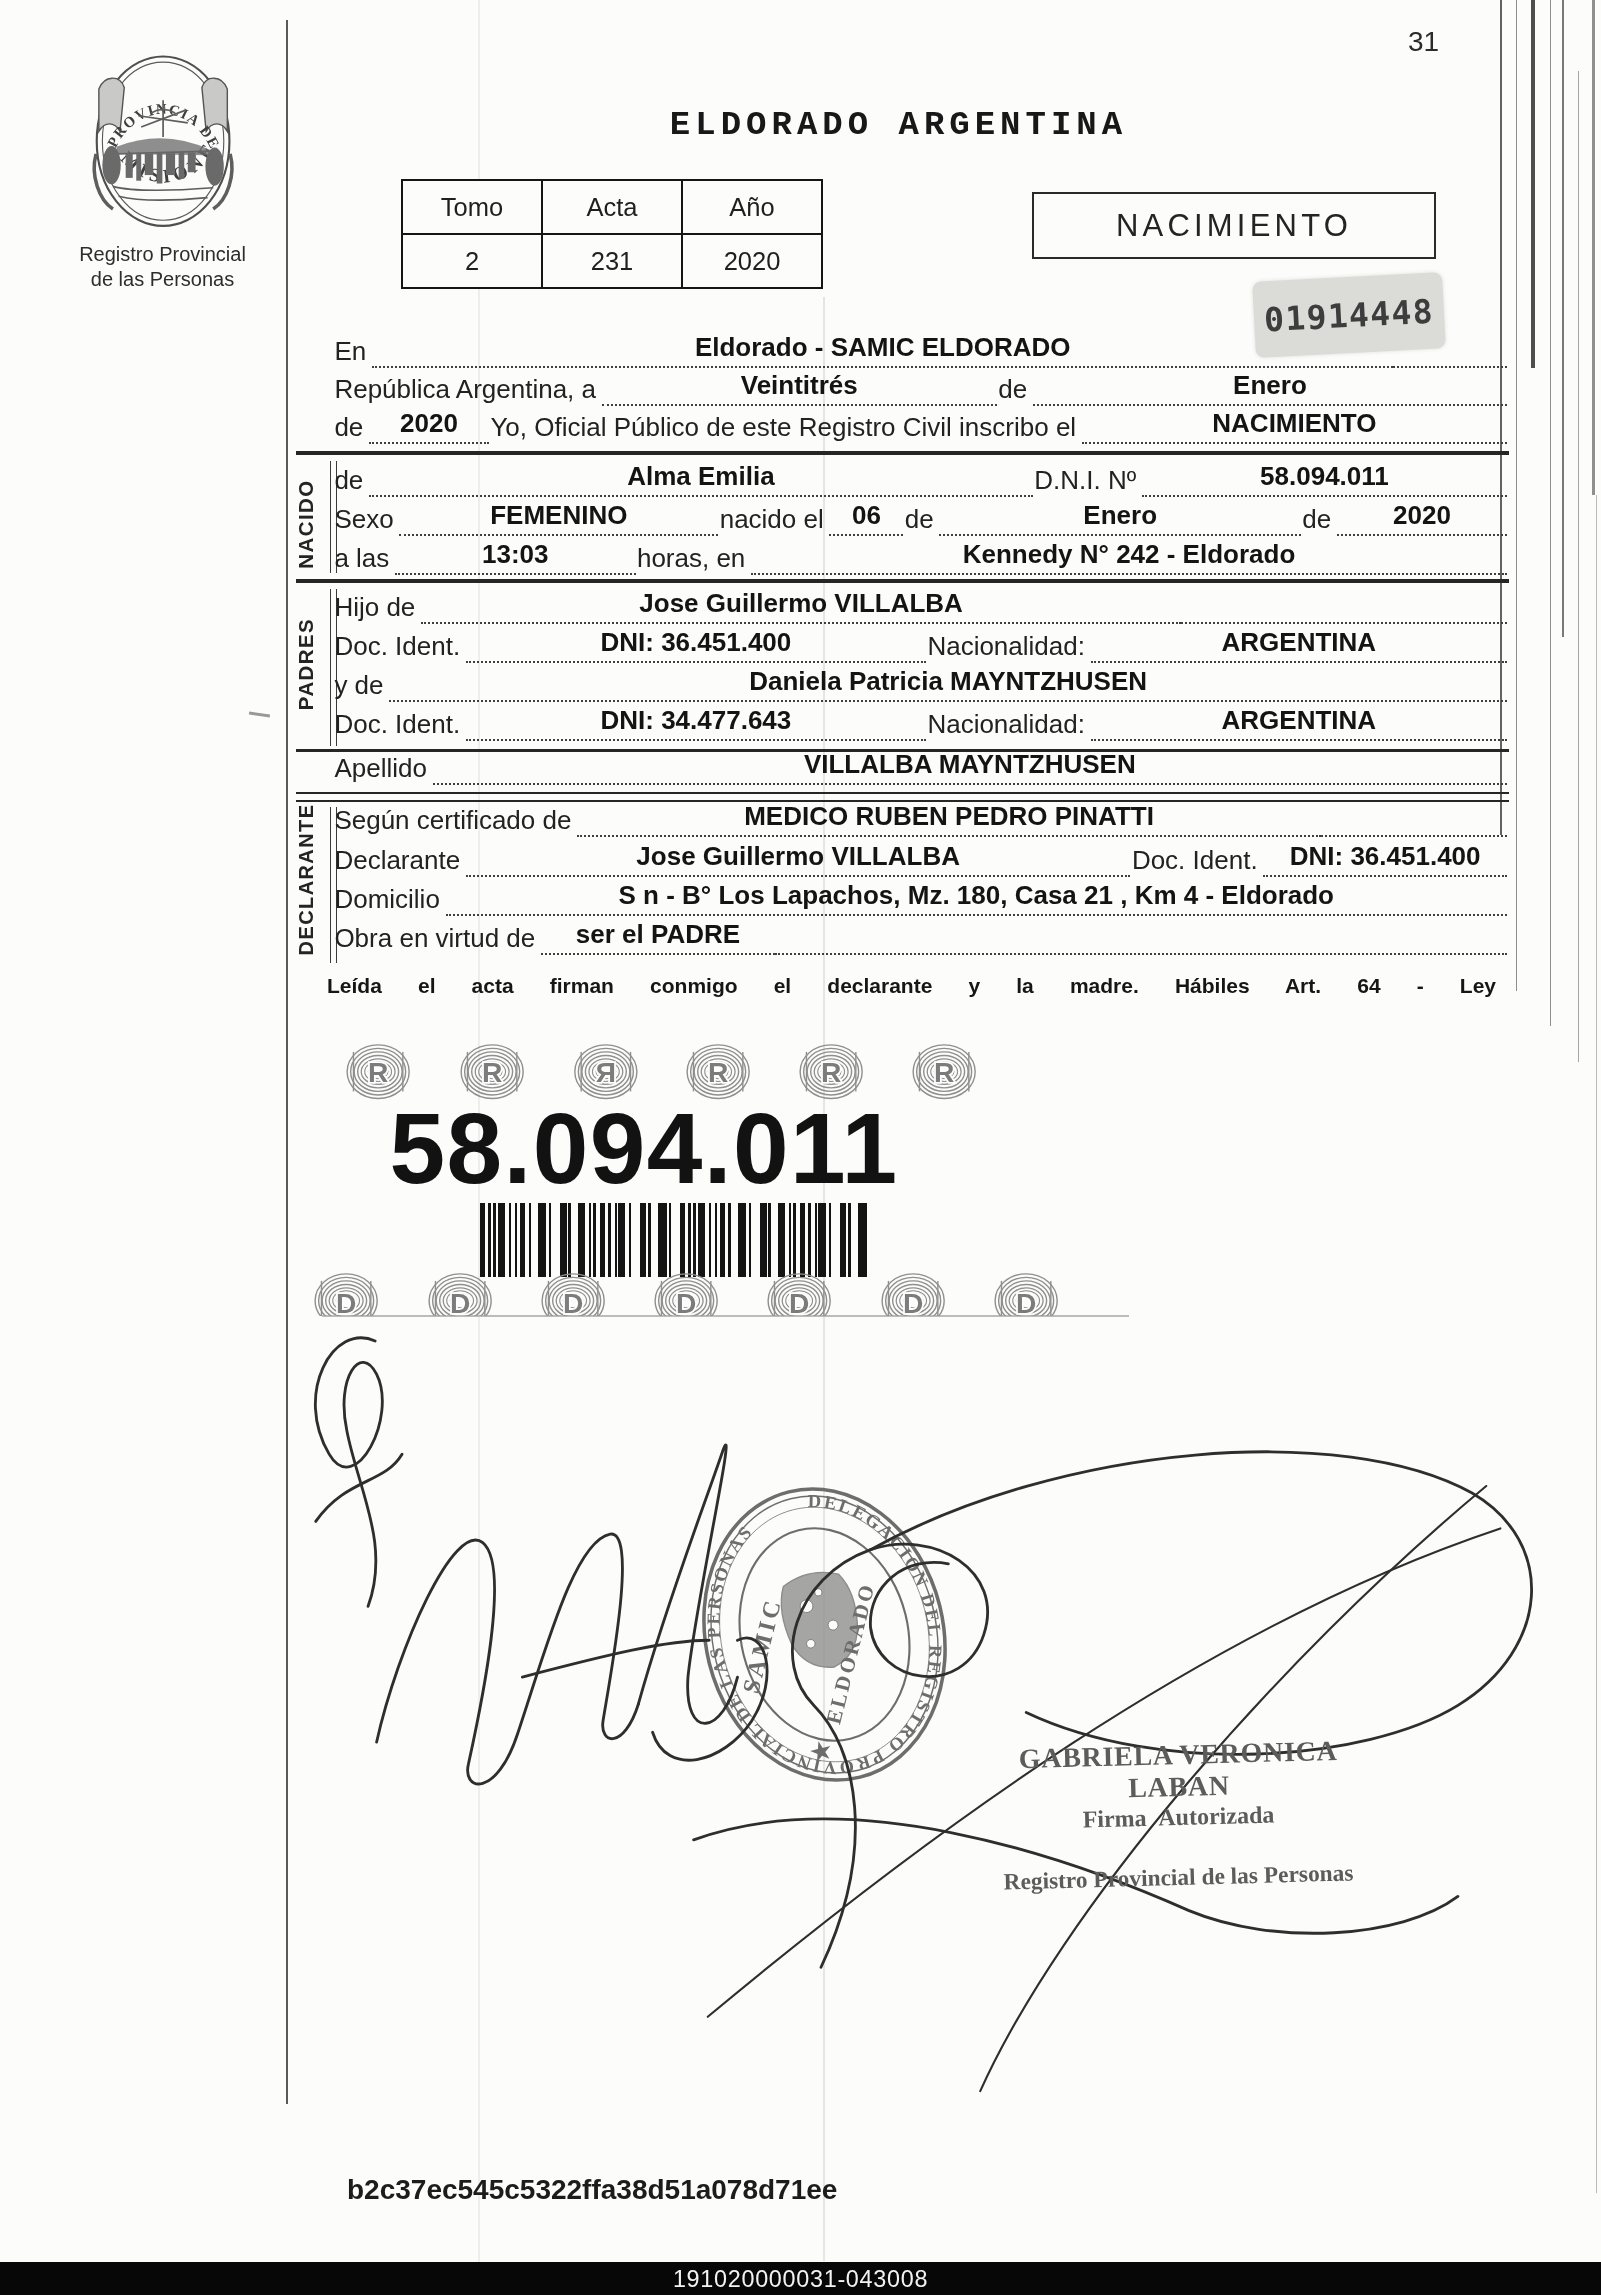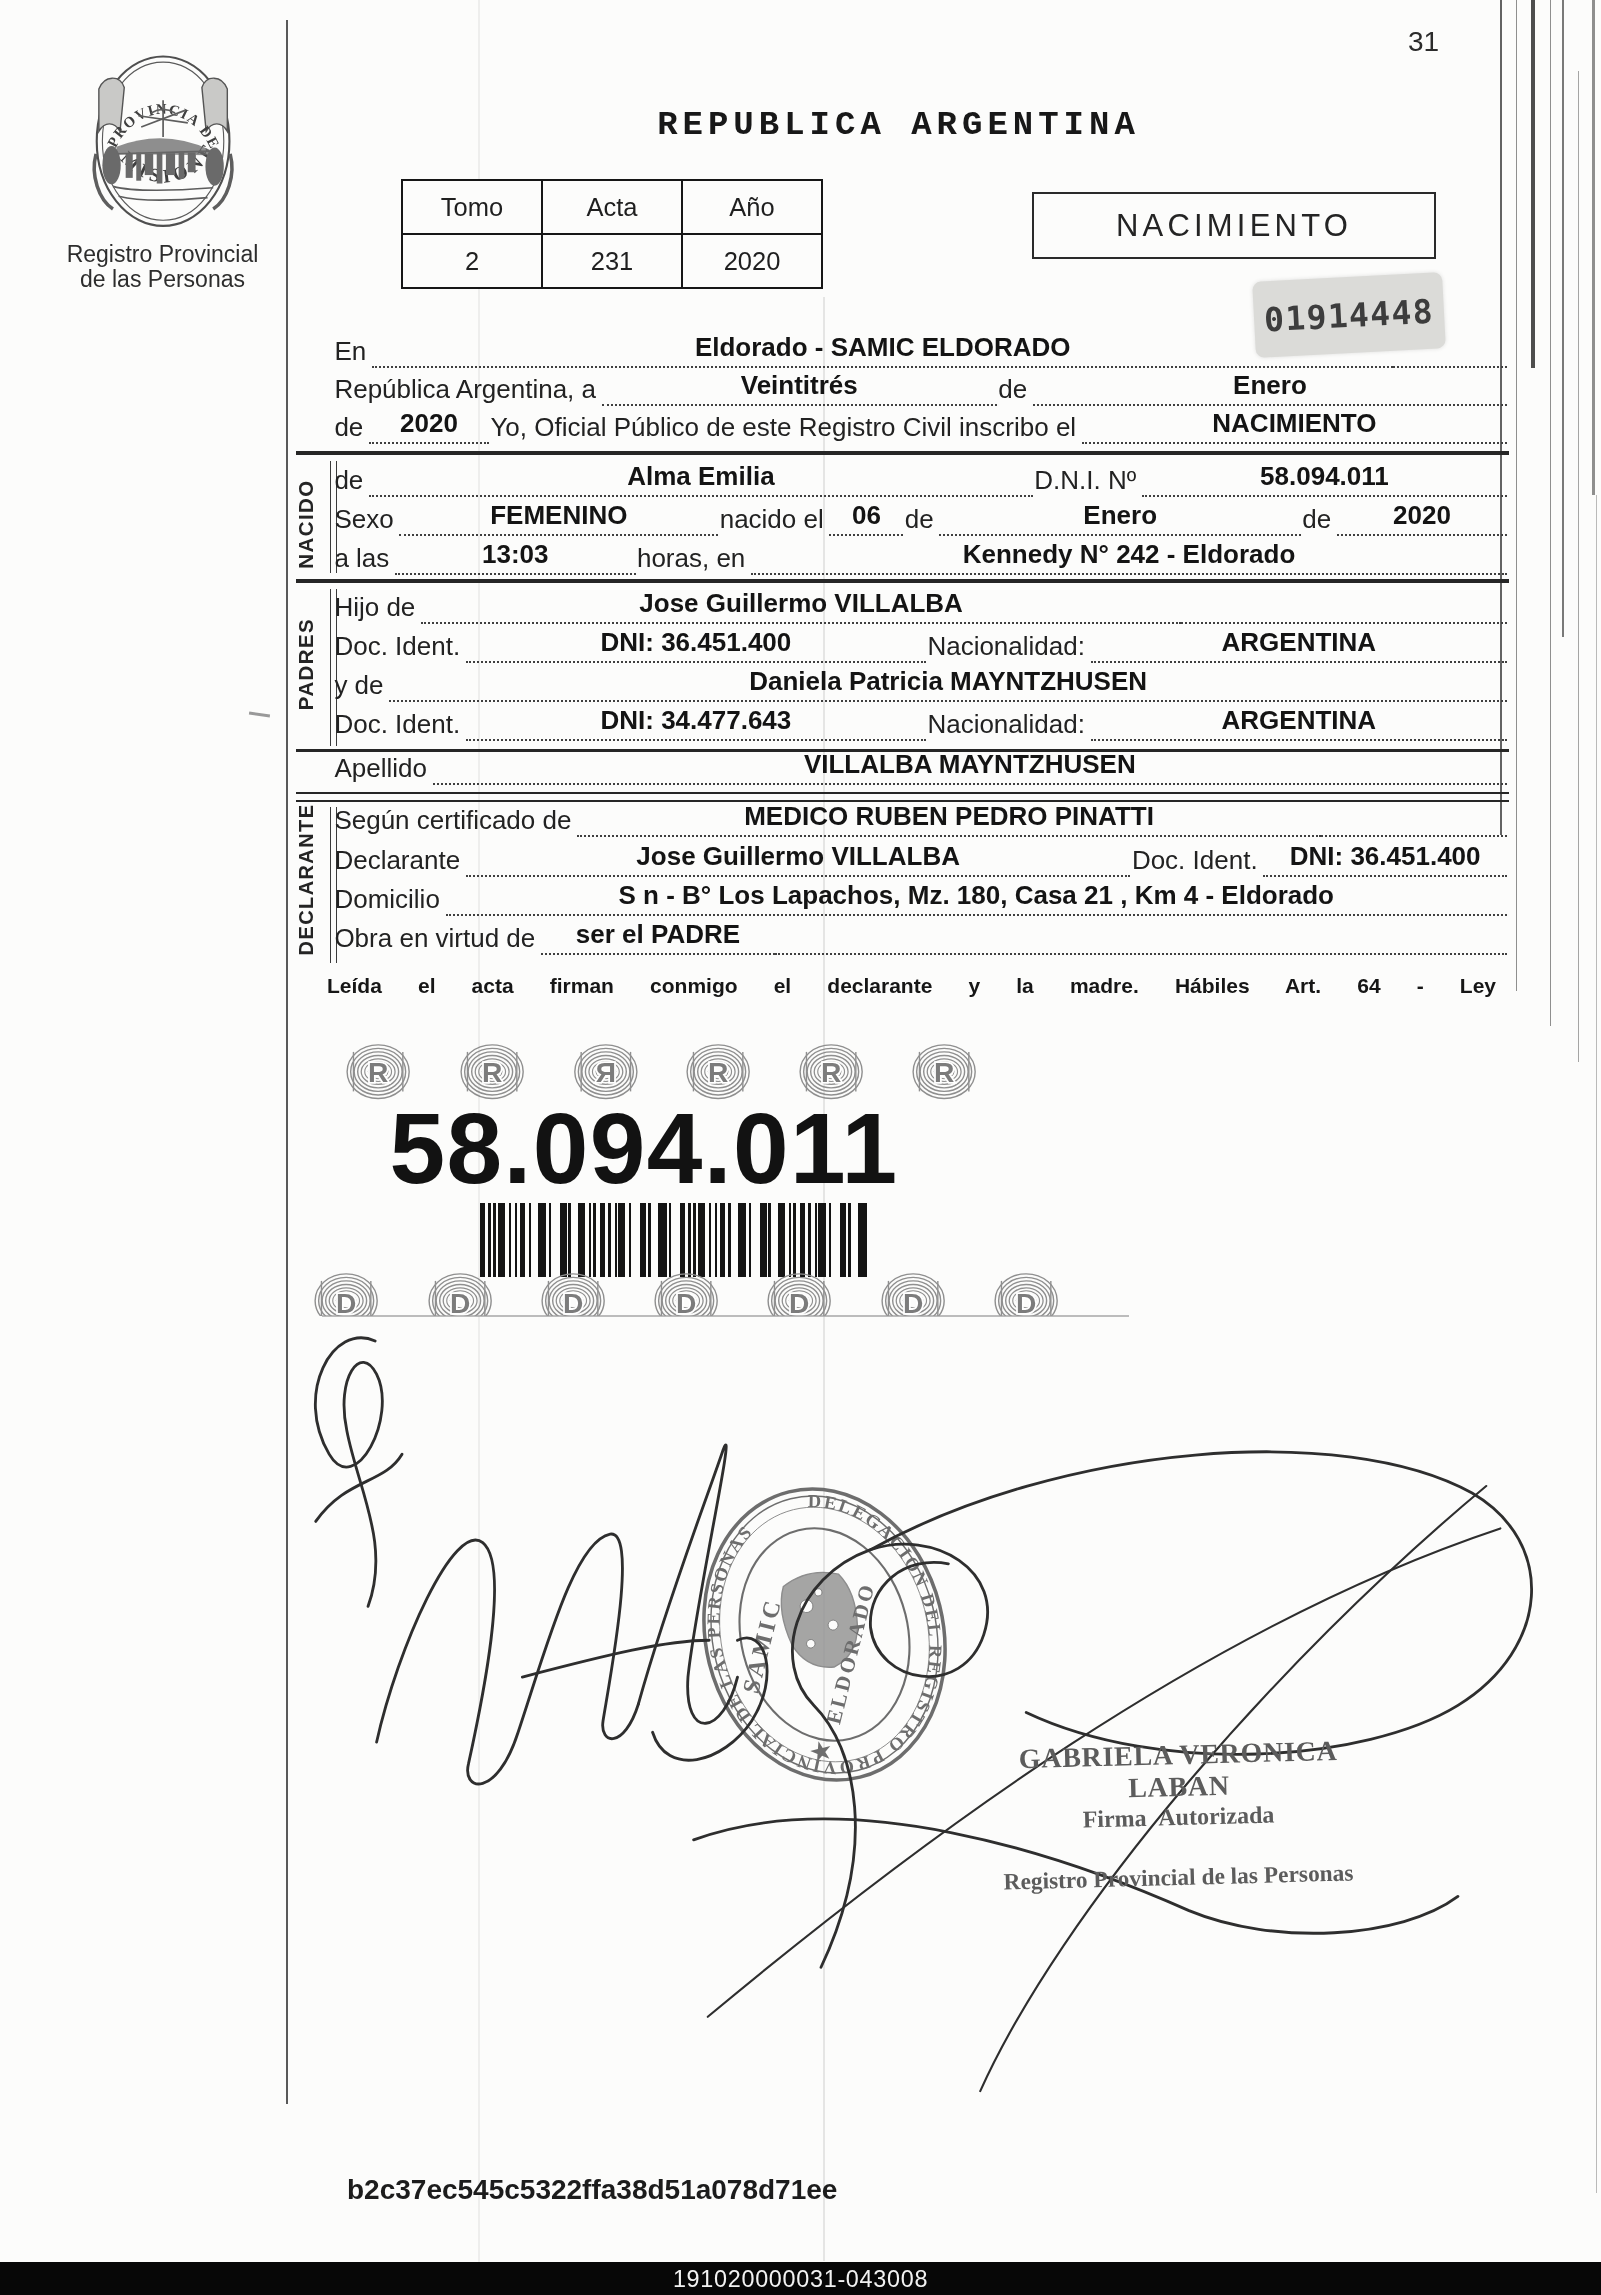--- a/index.html
+++ b/index.html
@@ -9,21 +9,21 @@
   
   .vline{position:absolute;background:#3c3c3c;}
   .fold{position:absolute;background:#8a8a8a;}
   .streak{position:absolute;background:#222;}
   
   #doc-title{left:651px;top:106px;width:495px;text-align:center;
     font-family:"Liberation Mono","DejaVu Sans Mono",monospace;font-weight:bold;
     font-size:34px;letter-spacing:5px;color:#181818;}
   #page-num{left:1408px;top:25.5px;font-size:28px;color:#2b2b2b;}
   
-  #seal-caption{left:53px;top:242px;width:219px;text-align:center;font-size:23px;line-height:25px;color:#2d2d2d;}
+  #seal-caption{left:53px;top:242px;width:219px;text-align:center;font-size:20px;line-height:25px;color:#2d2d2d;}
   
   #rec-table{left:401px;top:179px;width:422px;border-collapse:collapse;table-layout:fixed;}
   #rec-table td{border:2.8px solid #161616;text-align:center;font-size:25.5px;height:50px;background:#fcfcfb;}
   
   #act-box{left:1032px;top:192px;width:400px;height:63px;border:2.1px solid #2a2a2a;
     display:flex;align-items:center;justify-content:center;font-size:31px;letter-spacing:4.2px;color:#242424;}
   
   #serial{left:1254px;top:277px;width:190px;height:76px;background:#dbdbd8;
     border-radius:8.5px;transform:rotate(-3deg);display:flex;align-items:center;justify-content:center;
     box-shadow:0 0 4.2px rgba(0,0,0,0.12);
@@ -141,21 +141,21 @@
       <ellipse cx="40" cy="166" rx="13" ry="27"></ellipse>
       <ellipse cx="186" cy="168" rx="13" ry="27"></ellipse>
       <path d="M47,140 q66,-26 132,4 l0,8 -132,-2 z" opacity=".75"></path>
     </g>
   </svg>
   <div class="abs" id="seal-caption">
     <div>Registro Provincial</div>
     <div>de las Personas</div>
   </div>
 
-  <div class="abs" id="doc-title">REPUBLICA ARGENTINA</div>
+  <div class="abs" id="doc-title">ELDORADO ARGENTINA</div>
 
   <table class="abs" id="rec-table">
     <tbody>
         <tr>
       <td>Tomo</td>
       <td>Acta</td>
       <td>Año</td>
     </tr>
     <tr>
       <td>2</td>

